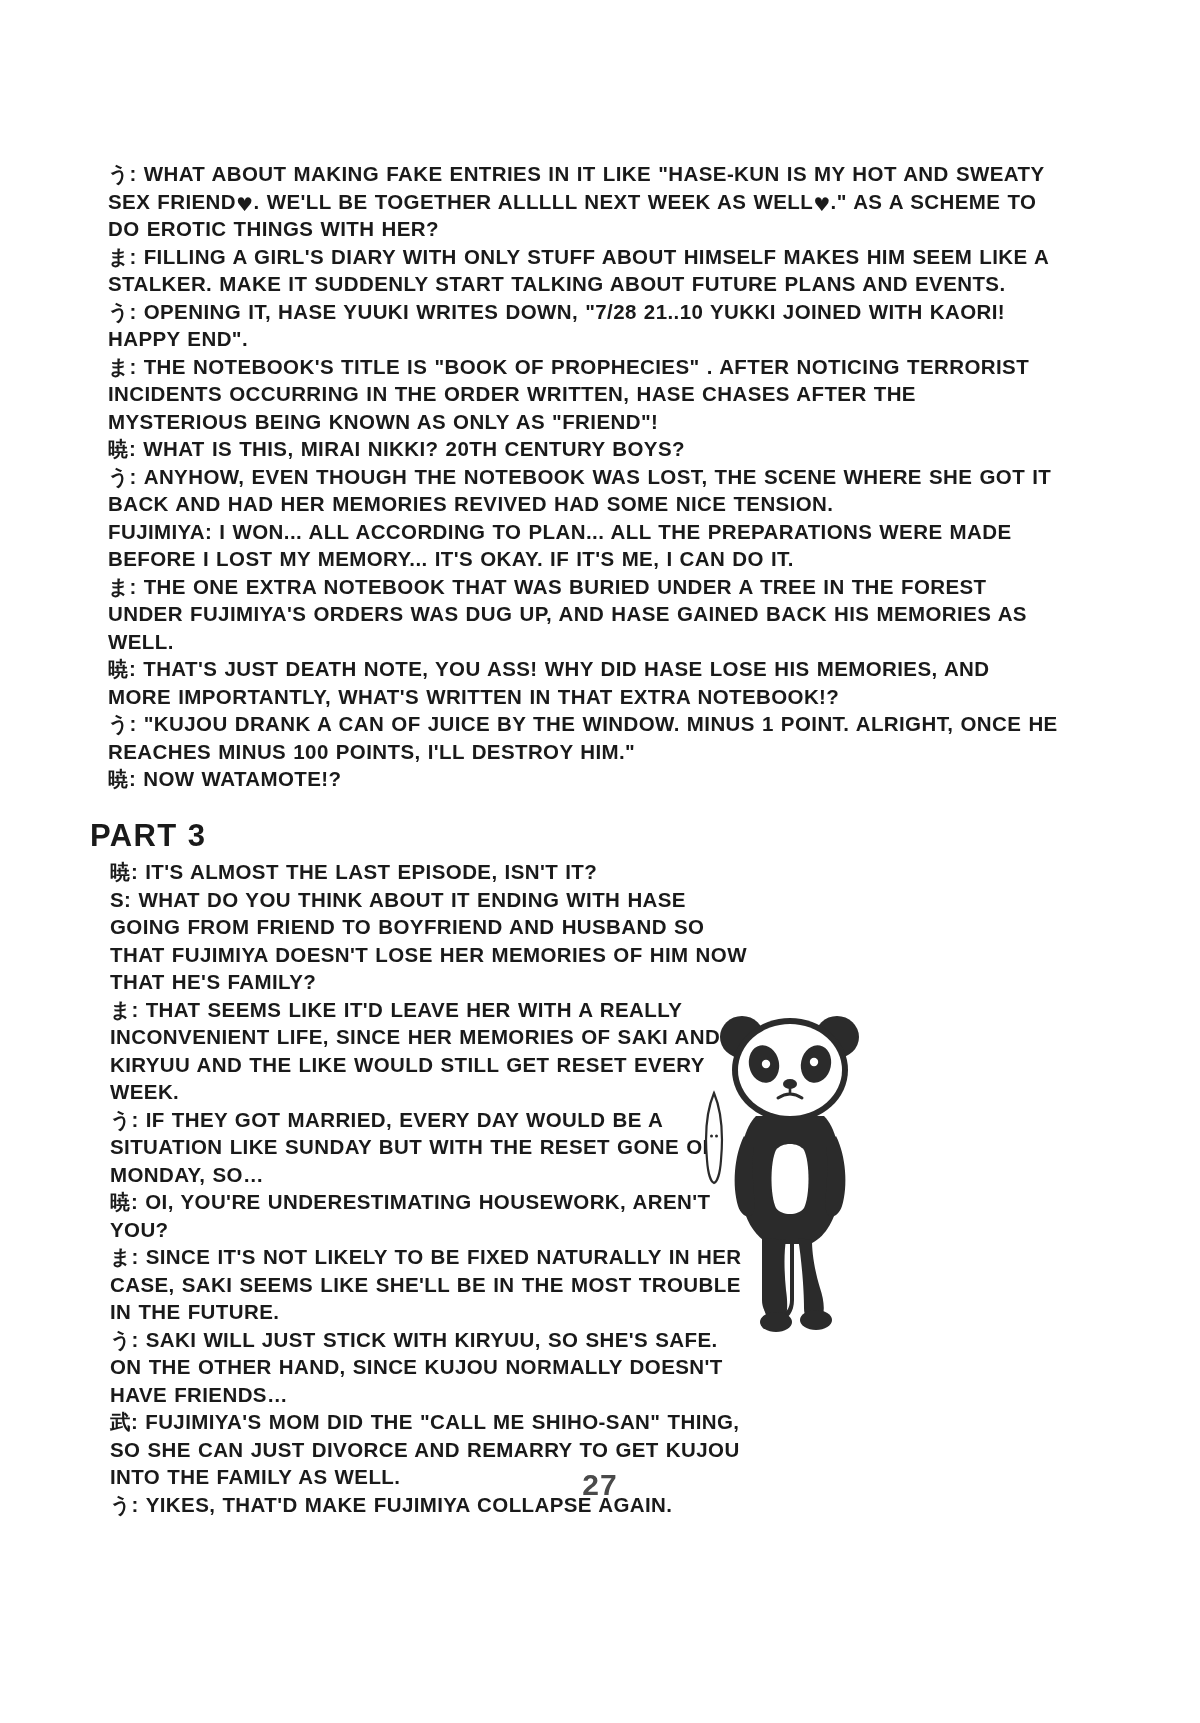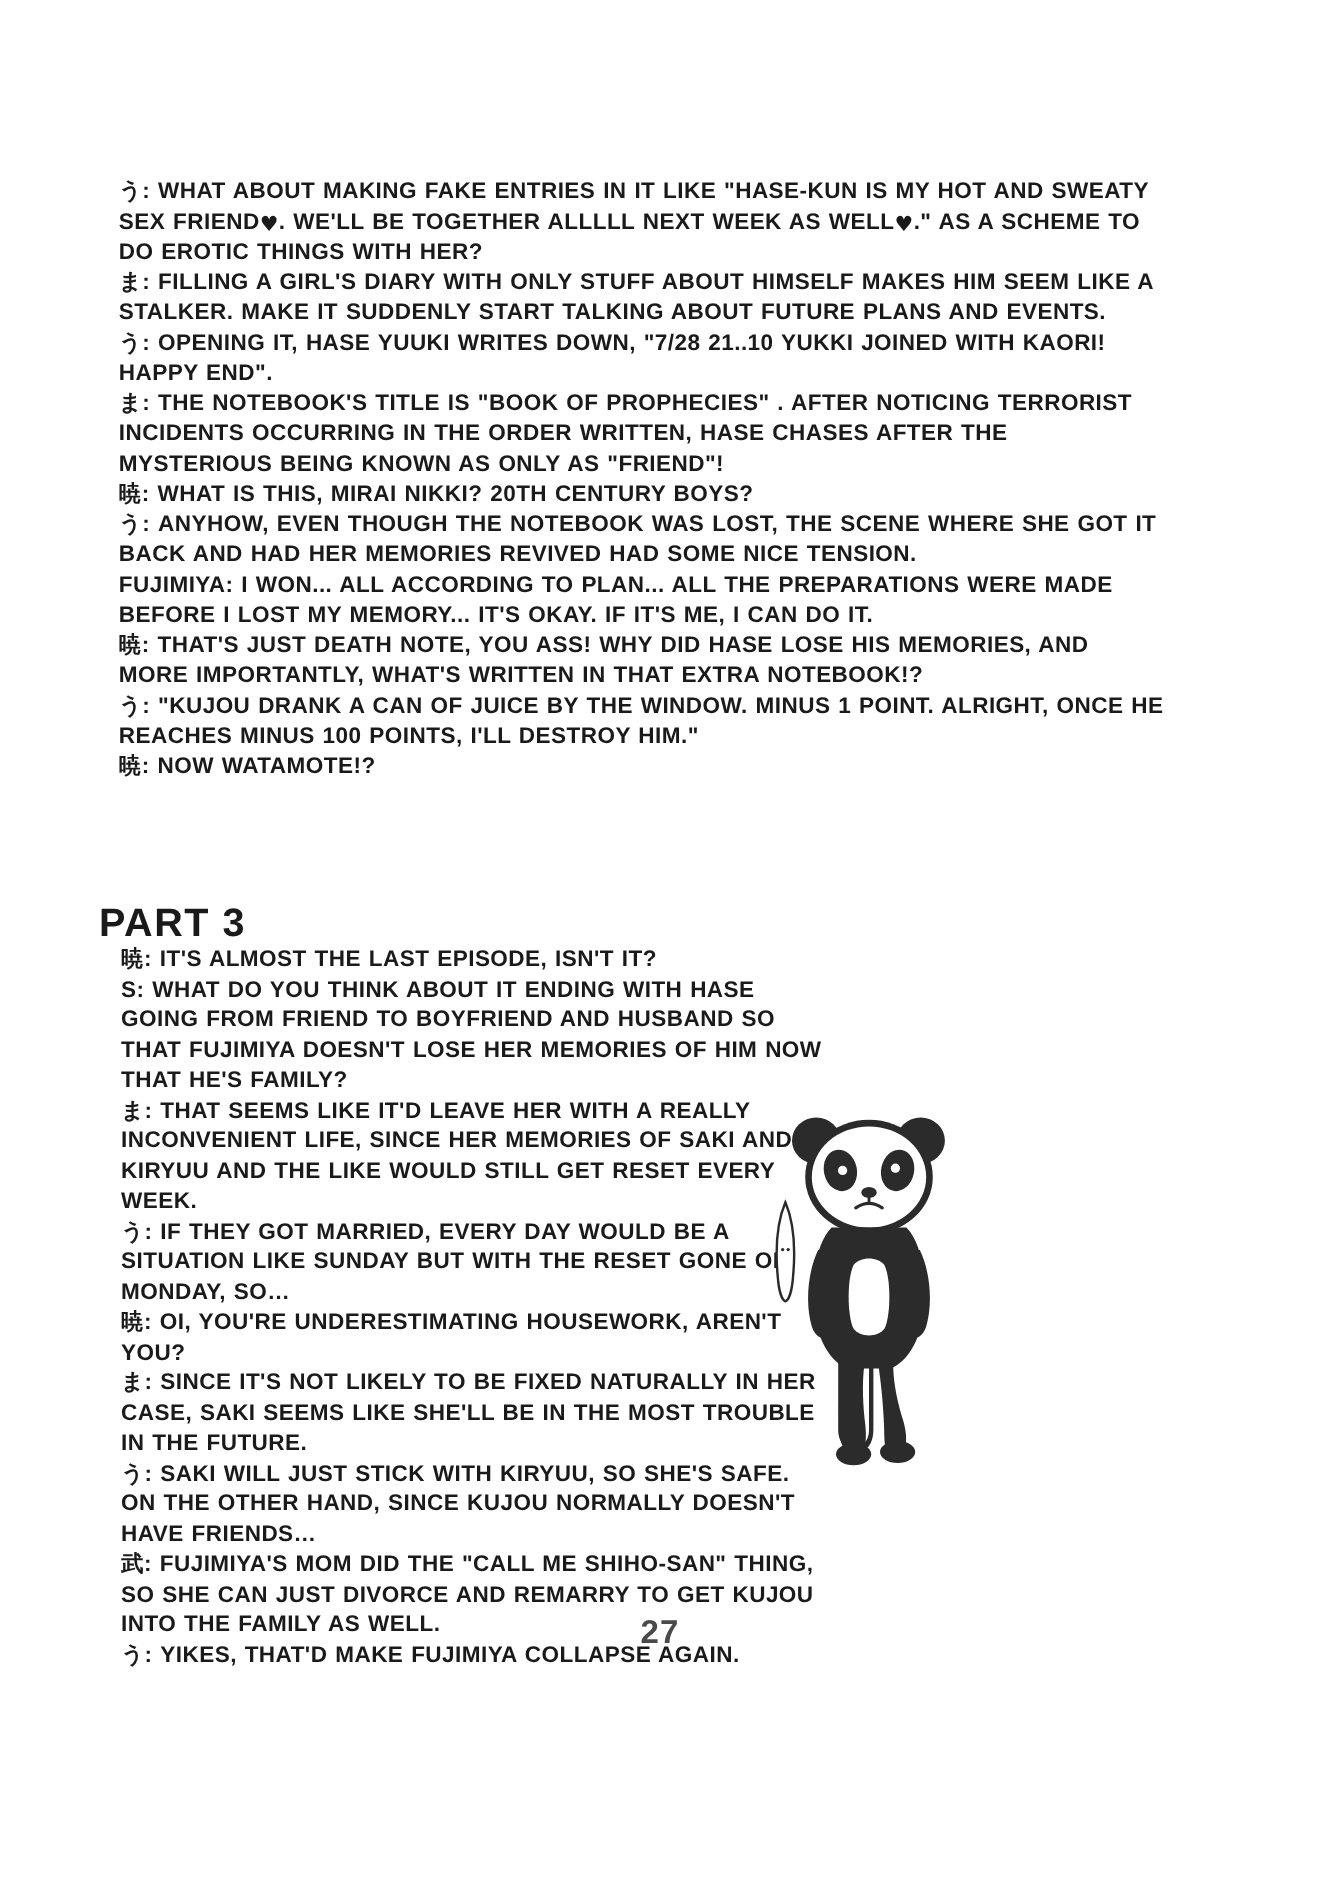--- a/index.html
+++ b/index.html
@@ -38,21 +38,21 @@
     margin: 0;
     white-space: pre-wrap;
     word-spacing: 1px;
   }
 
   
   .part-heading {
     position: absolute;
     left: 90px;
     top: 818px;
-    font-size: 36px;
+    font-size: 31px;
     font-weight: bold;
     letter-spacing: 1.4px;
   }
 
   
   .block-bottom {
     position: absolute;
     left: 90px;
     top: 858px;
     width: 660px;
@@ -105,20 +105,21 @@
 <div class="page">
 
   <div class="block-top">
     <p class="line">う: WHAT ABOUT MAKING FAKE ENTRIES IN IT LIKE "HASE-KUN IS MY HOT AND SWEATY SEX FRIEND<span class="heart">♥</span>. WE'LL BE TOGETHER ALLLLL NEXT WEEK AS WELL<span class="heart">♥</span>." AS A SCHEME TO DO EROTIC THINGS WITH HER?</p>
     <p class="line">ま: FILLING A GIRL'S DIARY WITH ONLY STUFF ABOUT HIMSELF MAKES HIM SEEM LIKE A STALKER. MAKE IT SUDDENLY START TALKING ABOUT FUTURE PLANS AND EVENTS.</p>
     <p class="line">う: OPENING IT, HASE YUUKI WRITES DOWN, "7/28 21..10 YUKKI JOINED WITH KAORI! HAPPY END".</p>
     <p class="line">ま: THE NOTEBOOK'S TITLE IS "BOOK OF PROPHECIES" . AFTER NOTICING TERRORIST INCIDENTS OCCURRING IN THE ORDER WRITTEN, HASE CHASES AFTER THE MYSTERIOUS BEING KNOWN AS ONLY AS "FRIEND"!</p>
     <p class="line">暁: WHAT IS THIS, MIRAI NIKKI? 20TH CENTURY BOYS?</p>
     <p class="line">う: ANYHOW, EVEN THOUGH THE NOTEBOOK WAS LOST, THE SCENE WHERE SHE GOT IT BACK AND HAD HER MEMORIES REVIVED HAD SOME NICE TENSION.</p>
     <p class="line">FUJIMIYA: I WON... ALL ACCORDING TO PLAN... ALL THE PREPARATIONS WERE MADE BEFORE I LOST MY MEMORY... IT'S OKAY. IF IT'S ME, I CAN DO IT.</p>
+    <p class="line">ま: THE ONE EXTRA NOTEBOOK THAT WAS BURIED UNDER A TREE IN THE FOREST UNDER FUJIMIYA'S ORDERS WAS DUG UP, AND HASE GAINED BACK HIS MEMORIES AS WELL.</p>
     <p class="line">暁: THAT'S JUST DEATH NOTE, YOU ASS! WHY DID HASE LOSE HIS MEMORIES, AND MORE IMPORTANTLY, WHAT'S WRITTEN IN THAT EXTRA NOTEBOOK!?</p>
     <p class="line">う: "KUJOU DRANK A CAN OF JUICE BY THE WINDOW. MINUS 1 POINT. ALRIGHT, ONCE HE REACHES MINUS 100 POINTS, I'LL DESTROY HIM."</p>
     <p class="line">暁: NOW WATAMOTE!?</p>
   </div>
 
   <div class="part-heading">PART 3</div>
 
   <div class="block-bottom">
     <p class="line">暁: IT'S ALMOST THE LAST EPISODE, ISN'T IT?</p>
     <p class="line">S: WHAT DO YOU THINK ABOUT IT ENDING WITH HASE GOING FROM FRIEND TO BOYFRIEND AND HUSBAND SO THAT FUJIMIYA DOESN'T LOSE HER MEMORIES OF HIM NOW THAT HE'S FAMILY?</p>

